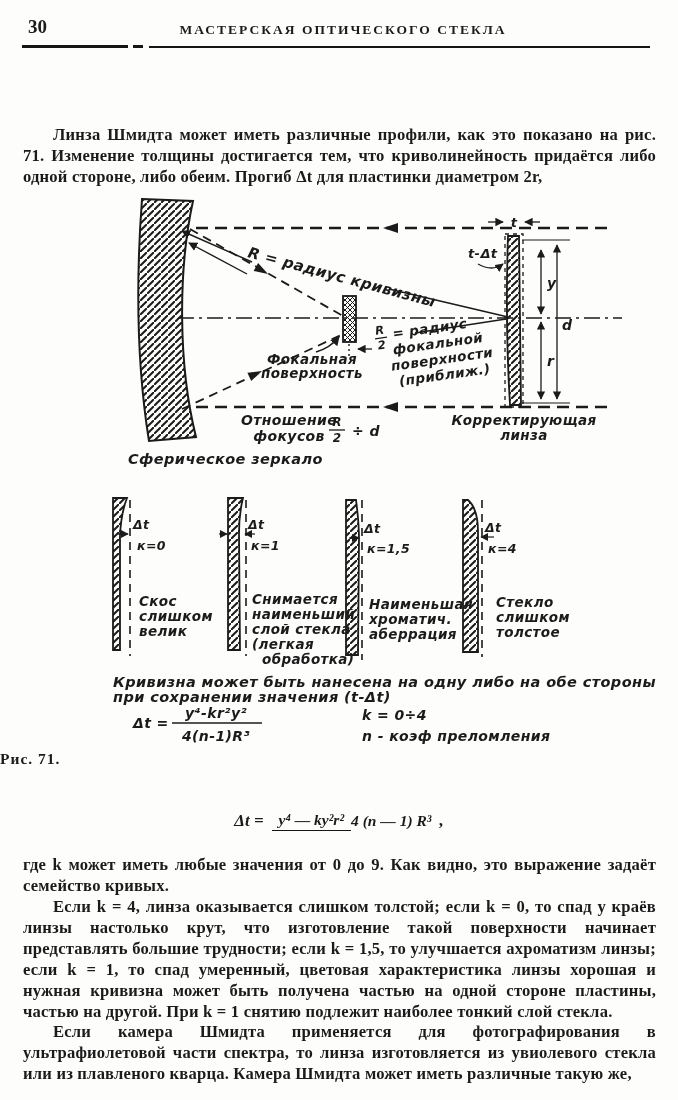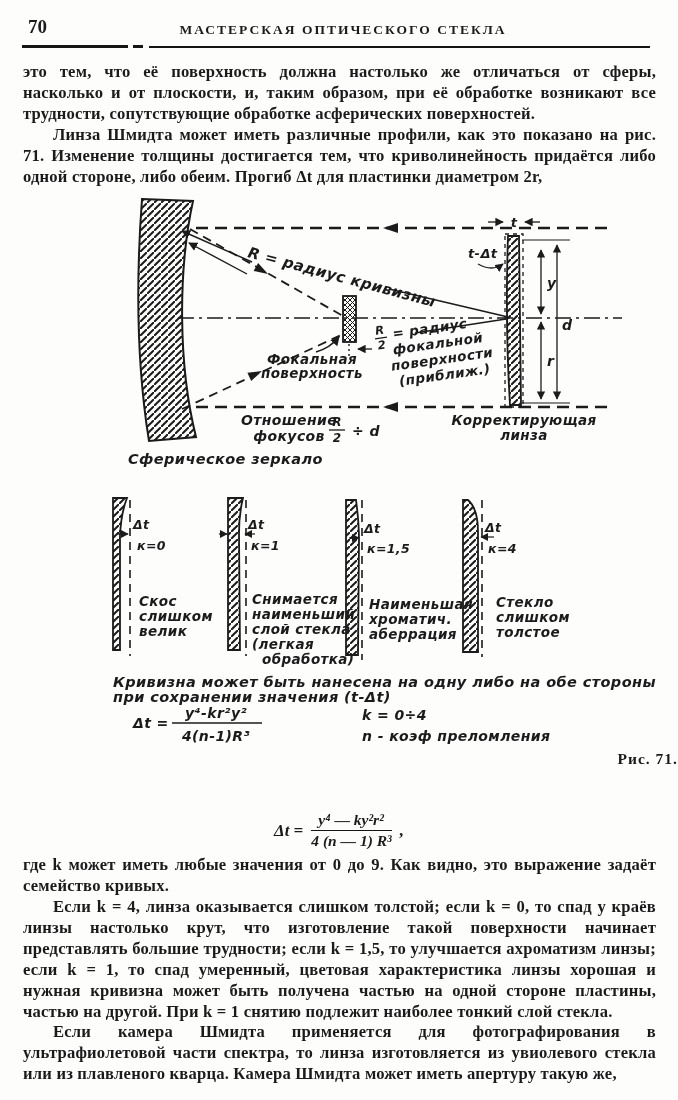--- a/index.html
+++ b/index.html
@@ -10,42 +10,41 @@
   .runtitle{position:absolute;left:0;right:0;top:22px;text-align:center;
             font-size:13.5px;font-weight:bold;letter-spacing:2px;padding-left:8px;}
   .rule{position:absolute;background:#151515;}
   
   .para{position:absolute;left:23px;width:633px;font-size:16.6px;line-height:20.9px;
         font-weight:bold;text-align:justify;letter-spacing:0.2px;}
   .indent{text-indent:30px;}
   
   .formula{position:absolute;left:0;right:0;top:811px;display:flex;justify-content:center;
            align-items:center;gap:8px;font-style:italic;font-weight:bold;font-size:17px;}
-  .frac{display:inline-flex;flex-direction:column;font-size:15.5px;line-height:18px;}
+  .frac{display:inline-flex;text-align:center;font-size:15.5px;line-height:18px;}
   .frac .num{border-bottom:1.6px solid #151515;padding:0 7px 1px;}
   .frac .den{padding-top:1px;}
   
   .figsvg{position:absolute;left:0;top:192px;}
-  .figcap{position:absolute;left:0;right:0;top:750px;text-align:right;
+  .figcap{position:absolute;left:0;right:0;top:750px;text-align:left;
           font-size:15.5px;font-weight:bold;letter-spacing:1px;}
   .figsvg text{font-family:"DejaVu Sans",sans-serif;font-style:italic;font-weight:bold;
                fill:#1b1b1b;letter-spacing:0.4px;}
 </style>
 </head>
 <body>
 
 <div class="page">
 
-  <div class="pagenum">70</div>
+  <div class="pagenum">30</div>
   <div class="runtitle">МАСТЕРСКАЯ ОПТИЧЕСКОГО СТЕКЛА</div>
   <div class="rule" style="left:22px;top:45px;width:106px;height:3px;"></div>
   <div class="rule" style="left:133px;top:45px;width:10px;height:3px;"></div>
   <div class="rule" style="left:149px;top:46px;width:501px;height:2px;"></div>
 
-  <div class="para" style="top:62px;">это тем, что её поверхность должна настолько же отличаться от сферы, насколько и от плоскости, и, таким образом, при её обработке возникают все трудности, сопутствующие обработке асферических поверхностей.</div>
   <div class="para indent" style="top:125px;">Линза Шмидта может иметь различные профили, как это показано на рис. 71. Изменение толщины достигается тем, что криволинейность придаётся либо одной стороне, либо обеим. Прогиб Δt для пластинки диаметром 2r,</div>
 
   <svg class="figsvg" width="678" height="558" viewBox="0 192 678 558">
     <defs>
       <pattern id="hatch" width="7" height="7" patternUnits="userSpaceOnUse">
         <path d="M-2,9 L9,-2" stroke="#1b1b1b" stroke-width="2"></path>
       </pattern>
       <pattern id="xhatch" width="5" height="5" patternUnits="userSpaceOnUse">
         <path d="M-1,6 L6,-1 M-1,-1 L6,6" stroke="#1b1b1b" stroke-width="1"></path>
       </pattern>
@@ -181,15 +180,15 @@
     <span>Δt =</span>
     <span class="frac">
       <span class="num">y⁴ — ky²r²</span>
       <span class="den">4 (n — 1) R³</span>
     </span>
     <span>,</span>
   </div>
 
   <div class="para" style="top:855px;">где k может иметь любые значения от 0 до 9. Как видно, это выражение задаёт семейство кривых.</div>
   <div class="para indent" style="top:897px;">Если k = 4, линза оказывается слишком толстой; если k = 0, то спад у краёв линзы настолько крут, что изготовление такой поверхности начинает представлять большие трудности; если k = 1,5, то улучшается ахроматизм линзы; если k = 1, то спад умеренный, цветовая характеристика линзы хорошая и нужная кривизна может быть получена частью на одной стороне пластины, частью на другой. При k = 1 снятию подлежит наиболее тонкий слой стекла.</div>
-  <div class="para indent" style="top:1022px;">Если камера Шмидта применяется для фотографирования в ультрафиолетовой части спектра, то линза изготовляется из увиолевого стекла или из плавленого кварца. Камера Шмидта может иметь апертуру такую же,</div>
+  <div class="para indent" style="top:1022px;">Если камера Шмидта применяется для фотографирования в ультрафиолетовой части спектра, то линза изготовляется из увиолевого стекла или из плавленого кварца. Камера Шмидта может иметь различные такую же,</div>
 
 </div>
 
 </body></html>

